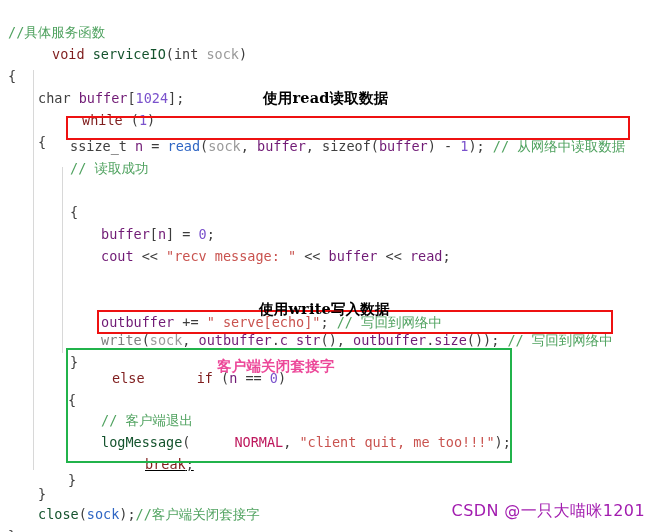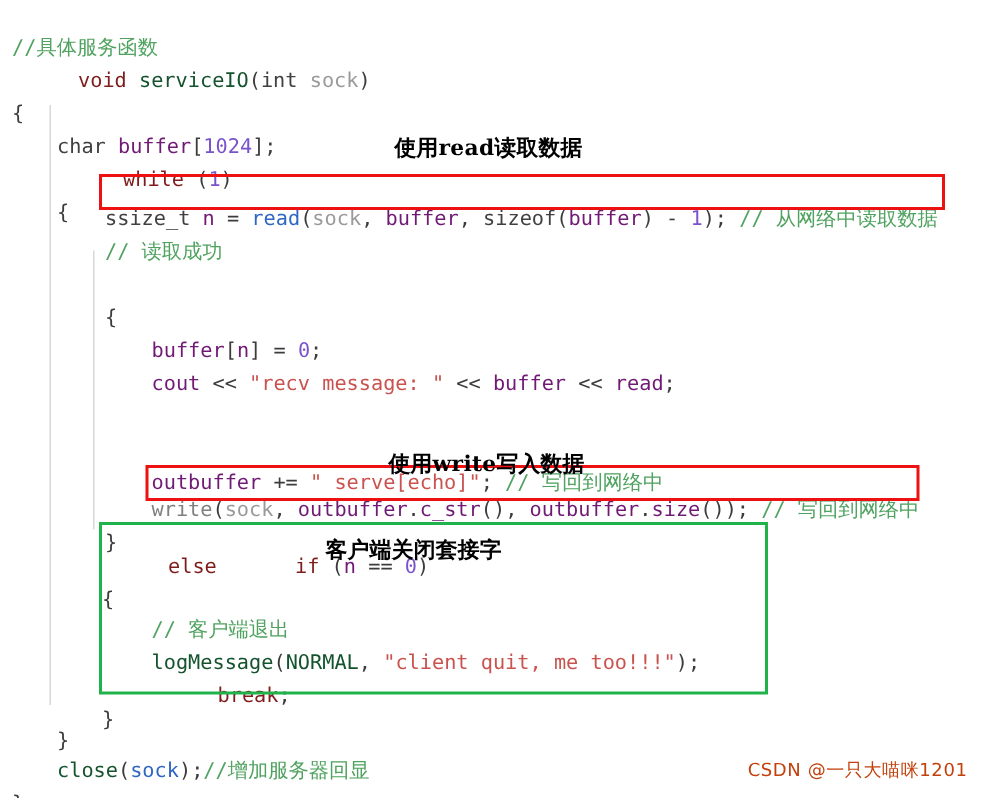--- a/index.html
+++ b/index.html
@@ -39,21 +39,21 @@
   
   .kw   { color: #7f1d1d; margin-left: 44px; }   
   .typ  { color: #404040; }   
   .fn   { color: #14532d; }   
   .id   { color: #701a75; }   
   .num  { color: #7a52cc; margin-top: 29px; }   
   .str  { color: #c9534f; }   
   .cmt  { color: #4fa25f; }   
   .punc { color: #3c3c3c; }
   .call { color: #2f66c4; }   
-  .macro{ color: #14532d; }   
+  .macro{ color: #be185d; margin-left: 44px; }   
   .var  { color: #9a9a9a; }   
 
   
   .guide {
     position: absolute;
     width: 1px;
     background: #d8d8d8;
   }
 
   
@@ -69,30 +69,30 @@
   
   .anno {
     position: absolute;
     font-family: "DejaVu Serif", "Liberation Serif", serif;
     font-weight: bold;
     font-size: 14.5px;
     white-space: nowrap;
     letter-spacing: 0.2px;
   }
   .anno-red   { color: #000000; }
-  .anno-green { color: #000000; }
+  .anno-green { color: #ec4899; }
 
   
   #watermark {
     position: absolute;
     right: 14px;
     bottom: 10px;
     font-family: "DejaVu Sans", "Liberation Sans", sans-serif;
-    font-size: 12px;
-    color: #c2410c;
+    font-size: 16px;
+    color: #a21caf;
     letter-spacing: 0.4px;
     white-space: nowrap;
   }
 </style>
 </head>
 <body>
 
 <div id="screen">
 
   <div class="guide" style="left:33px; top:70px; height:400px;"></div>
@@ -131,27 +131,27 @@
     <div class="line" style="top:334px; left:70px;"><span class="punc">}</span></div>
 
     <div class="line" style="top:350px; left:68px;"><span class="kw">else</span><span class="punc"> </span><span class="kw">if</span><span class="punc"> </span><span class="punc">(</span><span class="id">n</span><span class="punc"> == </span><span class="num">0</span><span class="punc">)</span></div>
 
     <div class="line" style="top:372px; left:68px;"><span class="punc">{</span></div>
 
     <div class="line" style="top:392px; left:101px;"><span class="cmt">// 客户端退出</span></div>
 
     <div class="line" style="top:414px; left:101px;"><span class="fn">logMessage</span><span class="punc">(</span><span class="macro">NORMAL</span><span class="punc">, </span><span class="str">"client quit, me too!!!"</span><span class="punc">);</span></div>
 
-    <div class="line" style="top:436px; left:101px;"><span class="kw">break</span><span class="punc">;</span></div>
+    <div class="line" style="top:436px; left:101px;text-decoration:underline;"><span class="kw">break</span><span class="punc">;</span></div>
 
     <div class="line" style="top:452px; left:68px;"><span class="punc">}</span></div>
 
     <div class="line" style="top:466px; left:38px;"><span class="punc">}</span></div>
 
-    <div class="line" style="top:486px; left:38px;"><span class="fn">close</span><span class="punc">(</span><span class="var" style="color:#2f66c4;">sock</span><span class="punc">);</span><span class="cmt">//增加服务器回显</span></div>
+    <div class="line" style="top:486px; left:38px;"><span class="fn">close</span><span class="punc">(</span><span class="var" style="color:#2f66c4;">sock</span><span class="punc">);</span><span class="cmt">//客户端关闭套接字</span></div>
 
     <div class="line" style="top:508px; left:8px;"><span class="punc">}</span></div>
 
   </div>
 
   <div class="box box-red" style="left:66px; top:116px; width:564px; height:24px;"></div>
   <div class="box box-red" style="left:97px; top:310px; width:516px; height:24px;"></div>
   <div class="box box-green" style="left:66px; top:348px; width:446px; height:115px;"></div>
 
   <div class="anno anno-red" style="left:263px; top:89px;">使用read读取数据</div>

